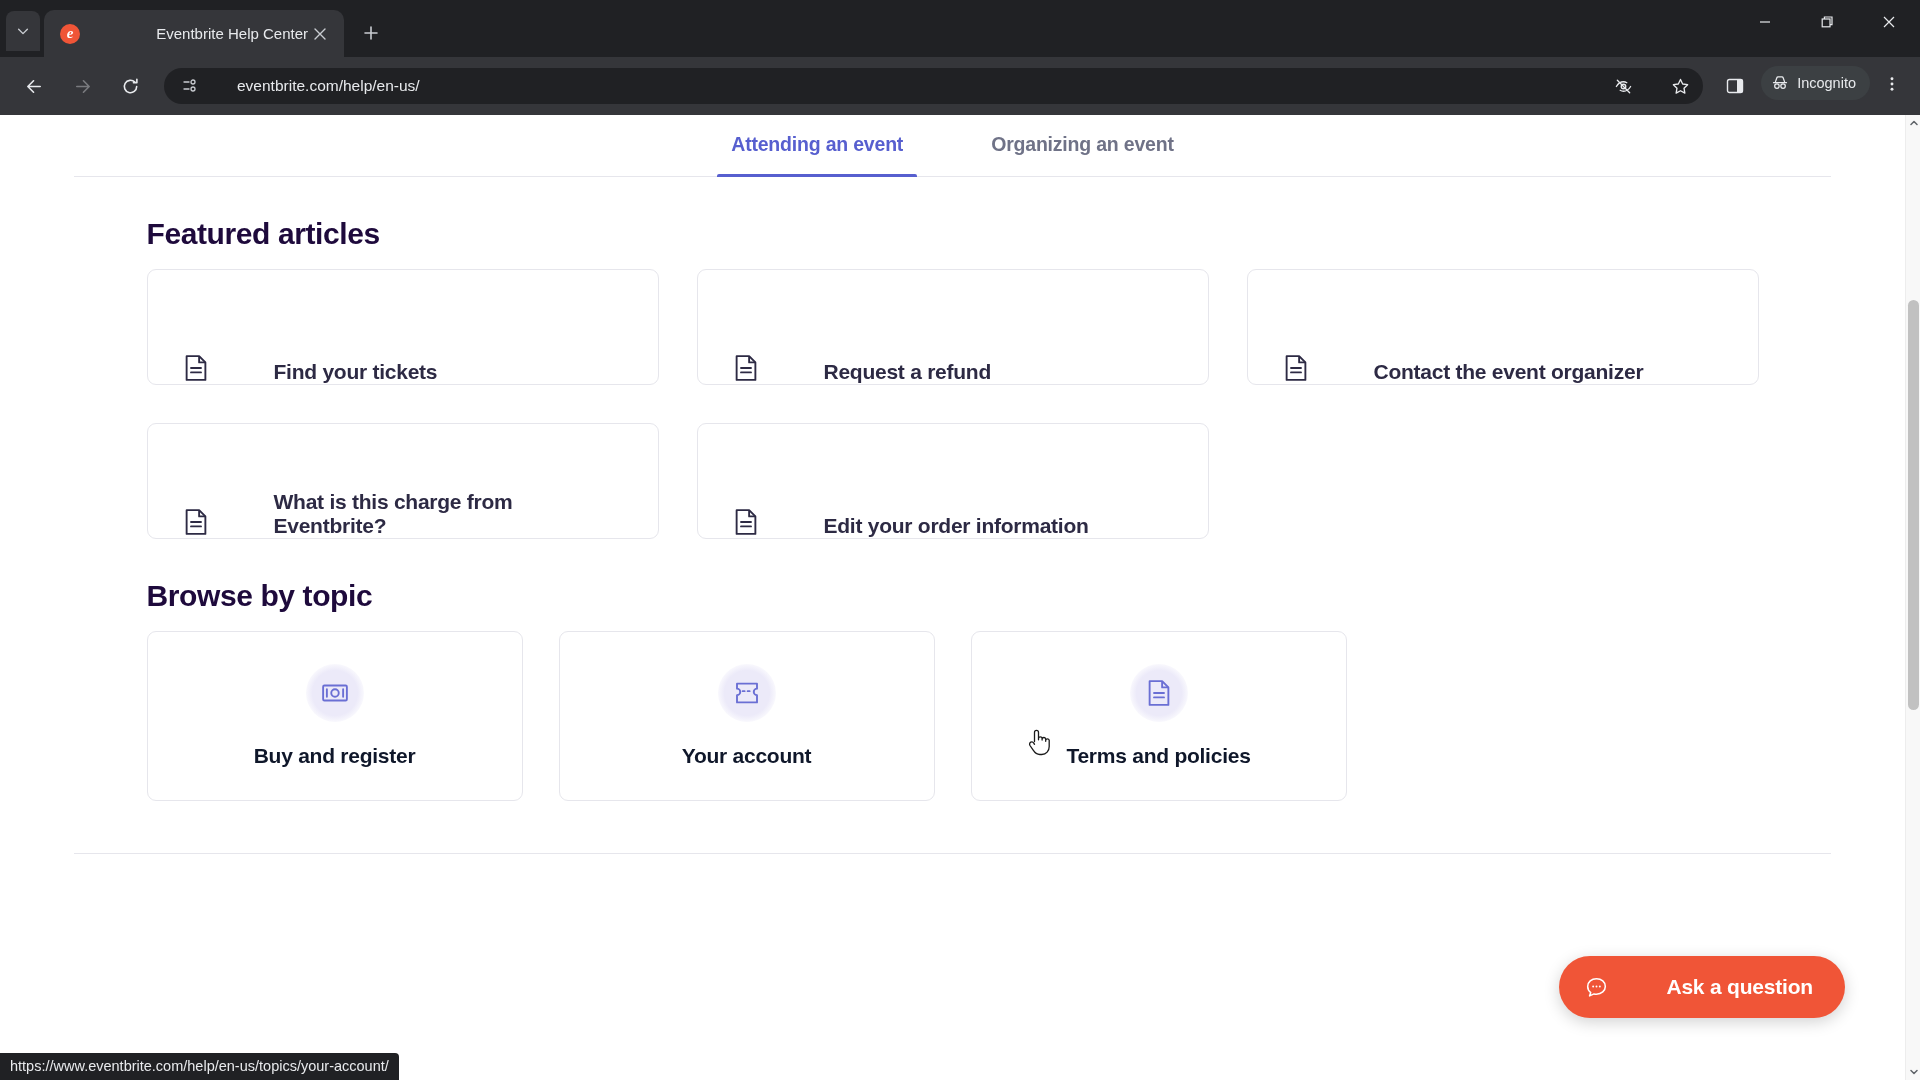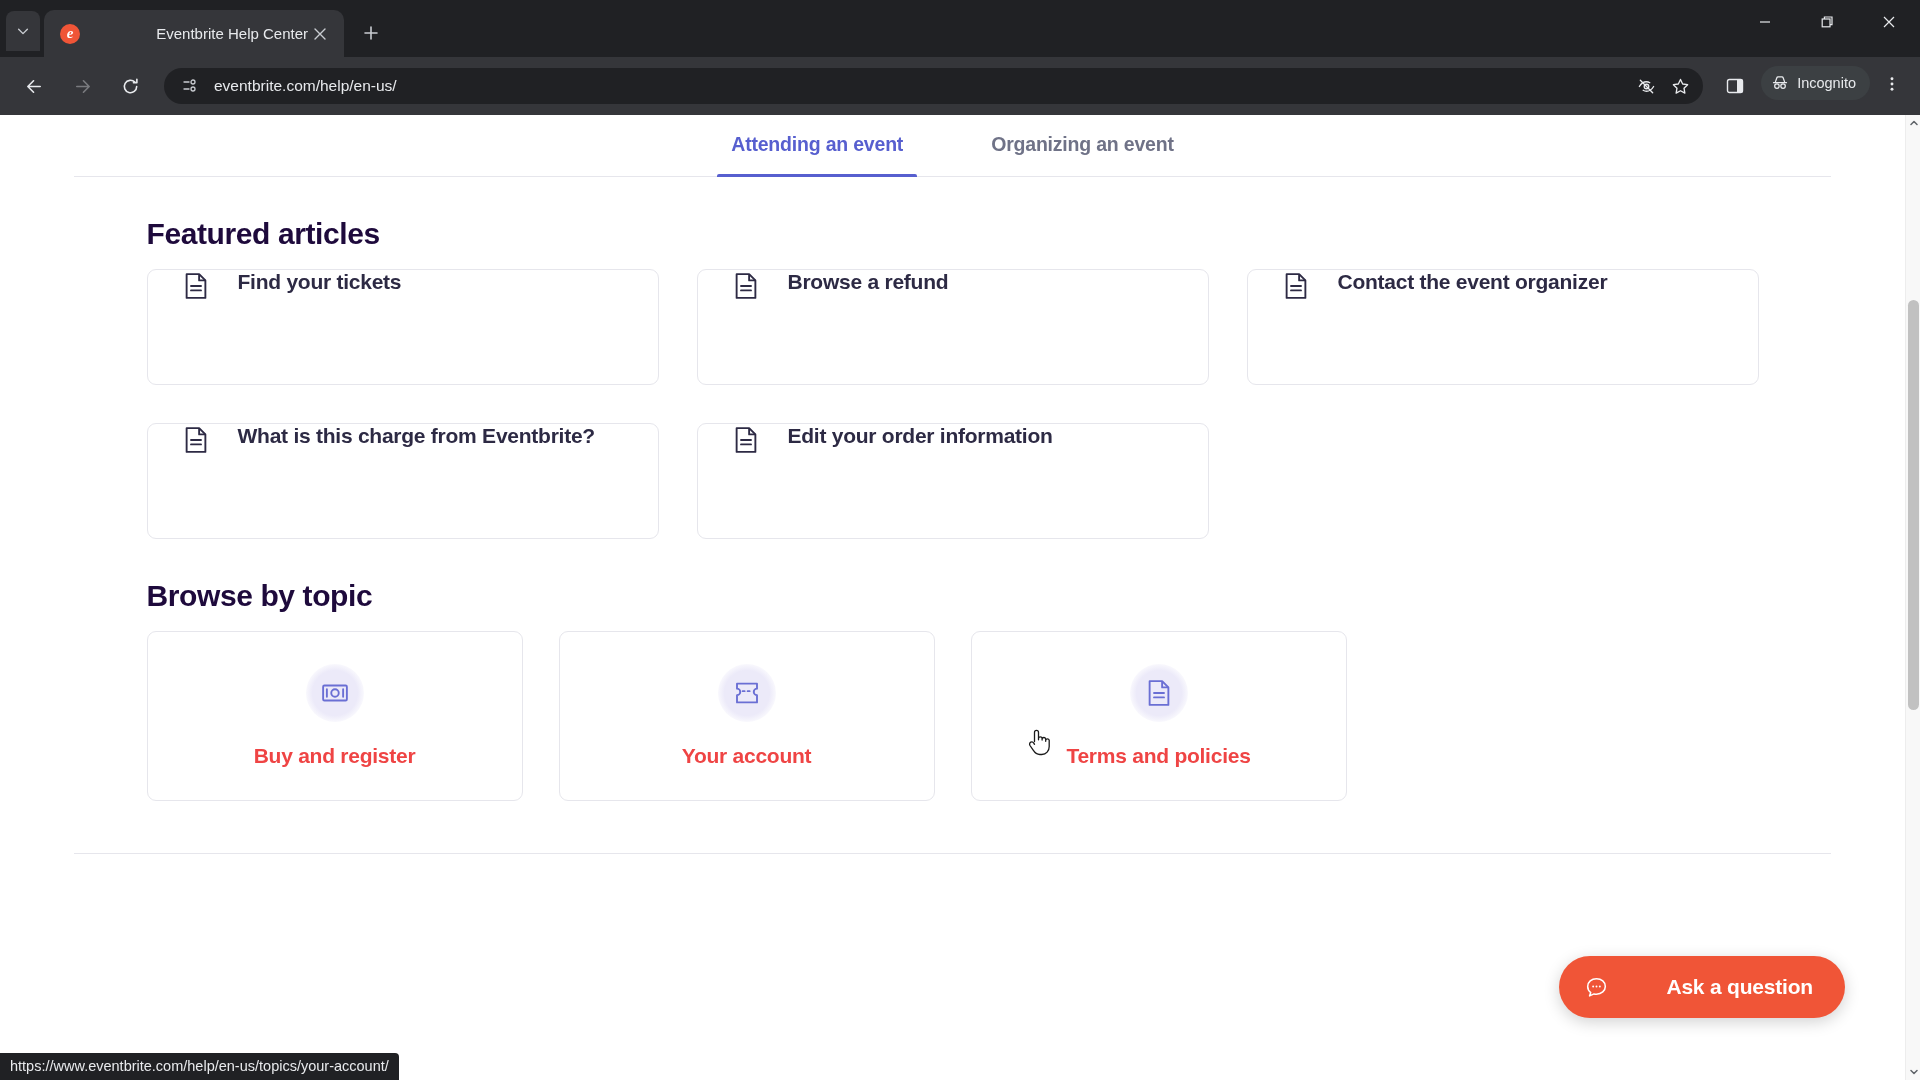--- a/index.html
+++ b/index.html
@@ -113,20 +113,21 @@
 
   .omnibox {
     flex: 1;
     height: 36px;
     background: #202124;
     border-radius: 18px;
     display: flex; align-items: center;
     padding: 0 8px 0 14px;
     margin: 0 10px;
     cursor: text;
+    gap: 23px;
   }
   .omni-icon {
     width: 24px; height: 24px;
     display: flex; align-items: center; justify-content: center;
     margin-right: 12px;
     flex: 0 0 24px;
   }
   .omni-icon svg { width: 16px; height: 16px; }
   .omni-url {
     flex: 1;
@@ -229,25 +230,26 @@
   .grid3 {
     display: grid;
     grid-template-columns: repeat(3, 1fr);
     gap: 38px;
   }
   .art-card {
     border: 1px solid #e6e6ec;
     border-radius: 9px;
     height: 116px;
     display: flex;
-    align-items: flex-start;
+    align-items: flex-end;
     padding: 0 32px;
     background: #fff;
     cursor: pointer;
     transition: box-shadow .15s;
+    gap: 36px;
   }
   .art-icon {
     width: 32px; height: 32px;
     flex: 0 0 32px;
     margin-right: 26px;
     display: flex; align-items: center; justify-content: center;
   }
   .art-icon svg { width: 30px; height: 30px; }
   .art-label {
     font-size: 21px;
@@ -282,21 +284,21 @@
     width: 58px; height: 58px;
     border-radius: 50%;
     background: radial-gradient(circle, #eceaf9 0%, #eceaf9 55%, rgba(236,234,249,0) 78%);
     display: flex; align-items: center; justify-content: center;
     margin-bottom: 22px;
   }
   .topic-icon-wrap svg { width: 30px; height: 30px; }
   .topic-label {
     font-size: 21px;
     font-weight: 700;
-    color: #ef4444;
+    color: #0f172a;
     letter-spacing: -0.25px;
   }
 
   .bottom-rule {
     margin: 52px 74px 0;
     border-top: 1px solid #e6e6ec;
   }
 
   
   .ask-btn {
@@ -511,21 +513,21 @@
           </a>
 
           <a class="art-card">
             <span class="art-icon">
               <svg viewBox="0 0 24 24">
                 <path d="M4.5 2.5h10l5 5v14h-15z" fill="none" stroke="#2d2a44" stroke-width="1.5" stroke-linejoin="round"></path>
                 <path d="M14.5 2.5v5h5" fill="none" stroke="#2d2a44" stroke-width="1.5" stroke-linejoin="round"></path>
                 <path d="M8 12h8M8 15.5h8" stroke="#2d2a44" stroke-width="1.5" stroke-linecap="round"></path>
               </svg>
             </span>
-            <span class="art-label">Browse a refund</span>
+            <span class="art-label">Request a refund</span>
           </a>
 
           <a class="art-card">
             <span class="art-icon">
               <svg viewBox="0 0 24 24">
                 <path d="M4.5 2.5h10l5 5v14h-15z" fill="none" stroke="#2d2a44" stroke-width="1.5" stroke-linejoin="round"></path>
                 <path d="M14.5 2.5v5h5" fill="none" stroke="#2d2a44" stroke-width="1.5" stroke-linejoin="round"></path>
                 <path d="M8 12h8M8 15.5h8" stroke="#2d2a44" stroke-width="1.5" stroke-linecap="round"></path>
               </svg>
             </span>

